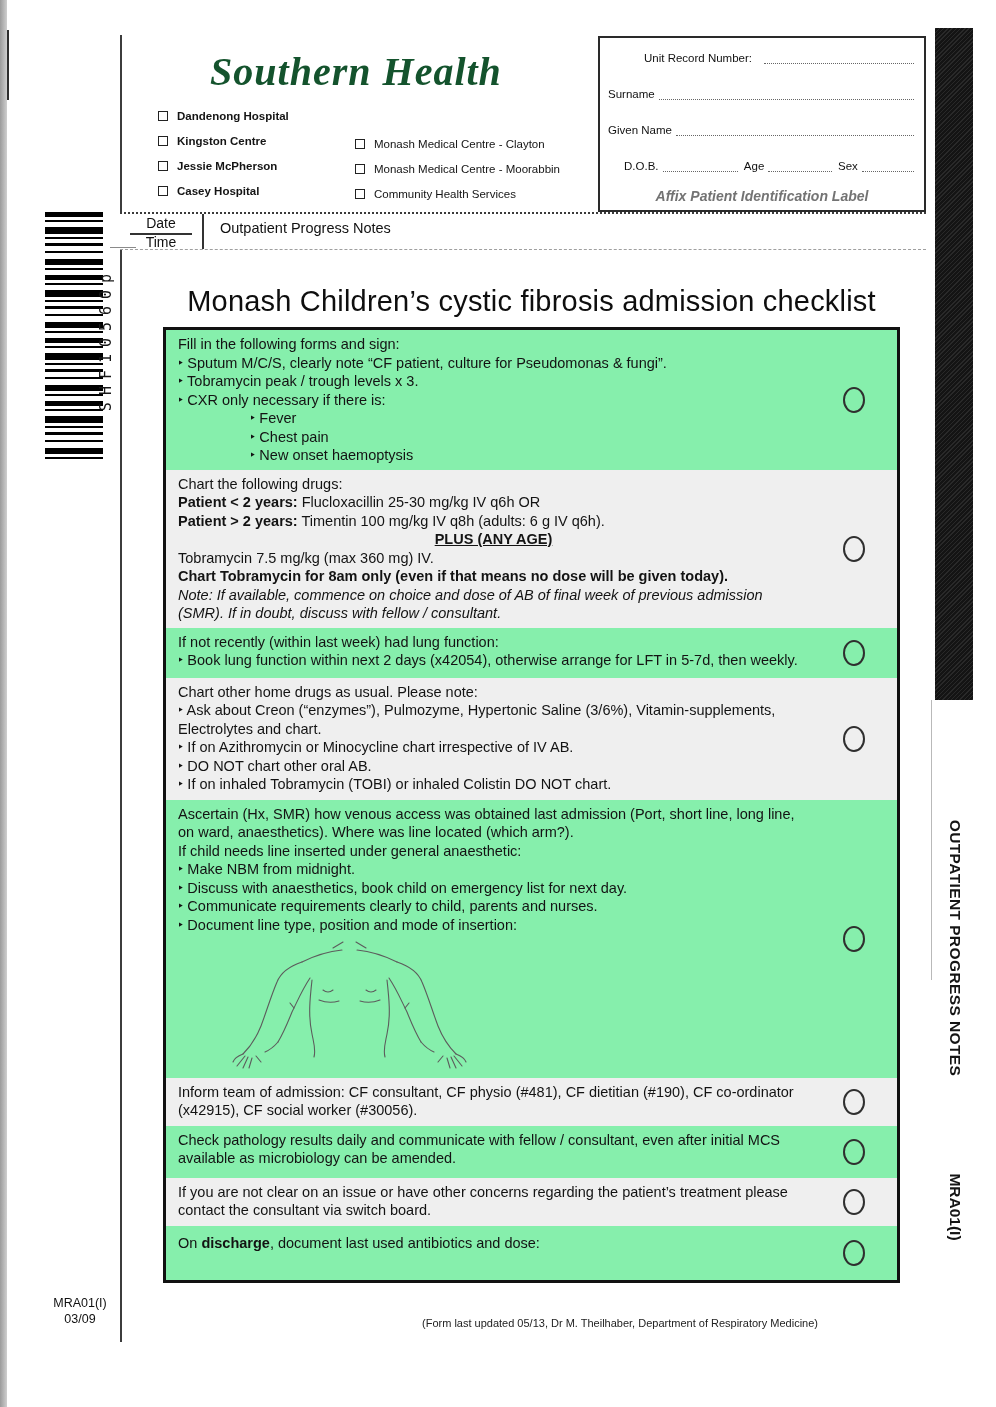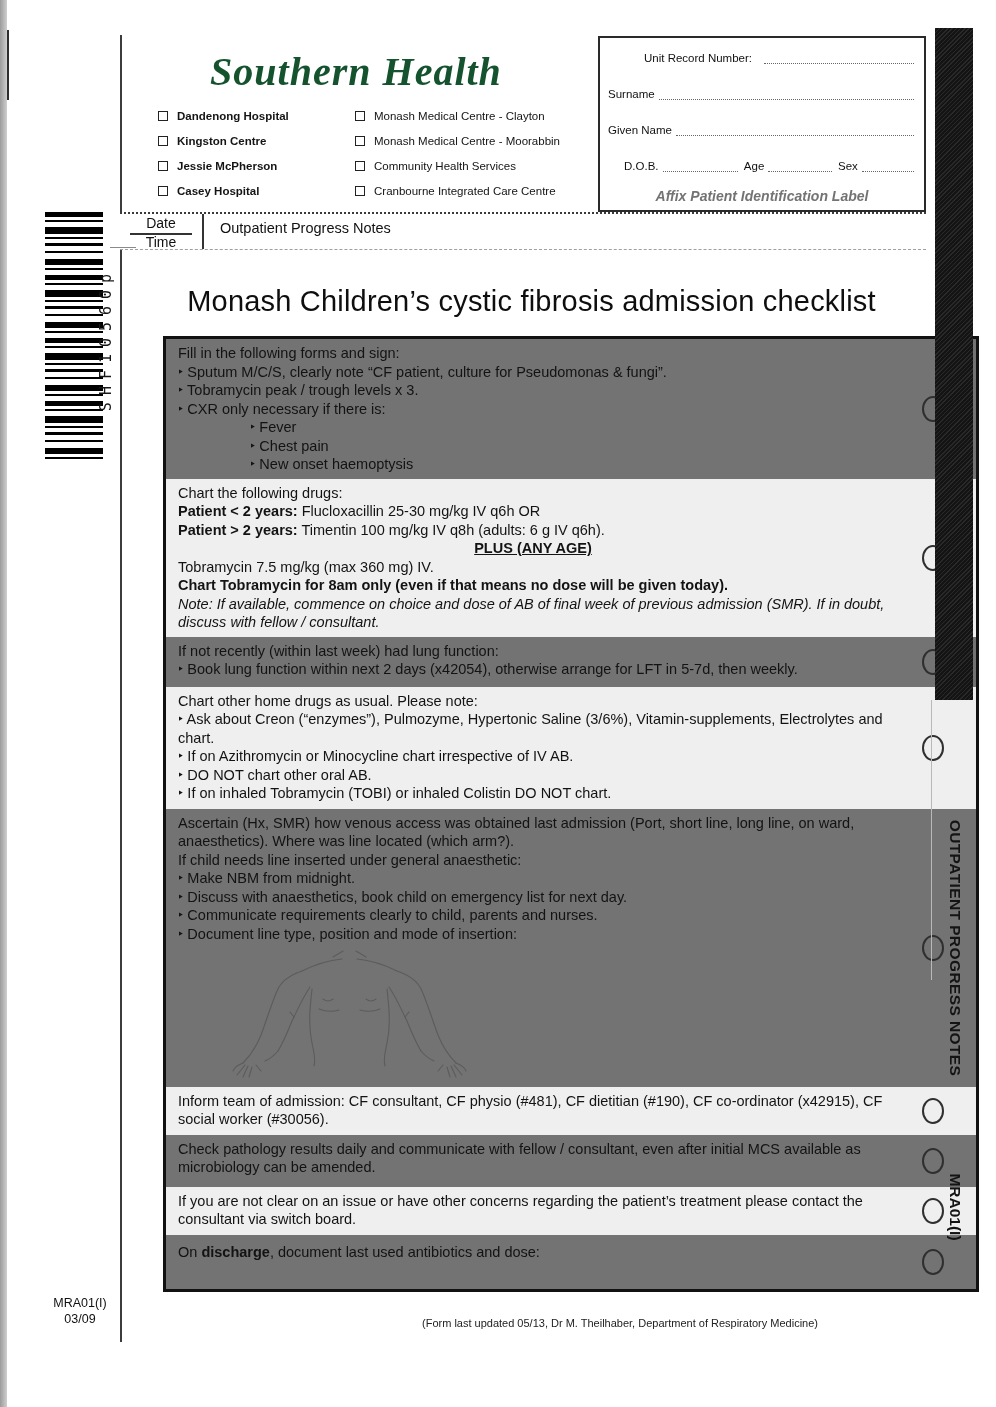--- a/index.html
+++ b/index.html
@@ -14,21 +14,21 @@
 
   
   .margin-line { left:120px; top:35px; width:2px; height:1307px; background:#3c3c3c; }
 
   
   .logo { left:138px; top:48px; width:436px; text-align:center;
           font-family:"Liberation Serif", serif; font-style:italic; font-weight:600;
           font-size:40px; letter-spacing:1px; color:#14532d; }
   .hosp-col { top:103px; }
   .hosp-col.c1 { left:158px; width:190px;font-weight:bold; }
-  .hosp-col.c2 { left:355px; width:230px; }
+  .hosp-col.c2 { left:355px; width:230px;margin-top:28px; }
   .hosp-item { display:flex; align-items:center; gap:9px; height:25px; font-size:11.5px; color:#141414; }
   .cb { width:10px; height:10px; border:1.6px solid #222; background:#fff; flex:0 0 auto; }
 
   .patient-box { left:598px; top:36px; width:328px; height:176px; border:2px solid #2a2a2a; font-size:11.5px; }
   .prow { position:absolute; display:flex; align-items:flex-end; right:10px; }
   .prow .lbl { white-space:nowrap; padding-right:4px; }
   .dotline { flex:1; border-bottom:1.5px dotted #666; height:12px; }
   .urn-row { left:44px; top:14px;gap:8px; }
   .sn-row  { left:8px;  top:50px; }
   .gn-row  { left:8px;  top:86px; }
@@ -58,21 +58,21 @@
       #000 47px 53px, #fff 53px 56px, #000 56px 58px, #fff 58px 63px); }
   .barcode-label-wrap { left:90px; top:212px; width:32px; height:254px; }
   .barcode-label-wrap span { position:absolute; left:50%; top:50%;
       transform:translate(-50%,-50%) rotate(-90deg); white-space:nowrap;
       font-family:"DejaVu Sans Mono", monospace; font-size:15px; letter-spacing:7px; color:#161616; }
   .barcode-tick { left:110px; top:247px; width:26px; height:1px; background:#8a8a8a; }
 
   
   .page-title { left:163px; top:285px; width:737px; text-align:center;
                 font-size:29px; font-weight:400; color:#0e0e0e; letter-spacing:0.2px; }
-  .checklist-box { left:163px; top:336px; width:816px; border:3px solid #111; background:#737373; }
+  .checklist-box { left:163px; top:327px; width:737px; border:3px solid #111; background:#86efac; }
   .section { position:relative; padding:5px 88px 5px 12px; font-size:14.5px; line-height:18.5px; color:#131313; }
   .section.grey { background:#efefef; }
   .s1 { min-height:137px; } .s2 { min-height:155px; } .s3 { min-height:50px; }
   .s4 { min-height:122px; } .s5 { min-height:278px; } .s6 { min-height:48px; }
   .s7 { min-height:52px; } .s8 { min-height:48px; } .s9 { min-height:54px; padding-top:8px; }
   .sub { padding-left:72px; }
   .b { font-weight:bold; }
   .it { font-style:italic; }
   .plus-head { text-align:center; font-weight:bold; text-decoration:underline; }
   .circle { position:absolute; right:32px; top:50%; transform:translateY(-50%);

